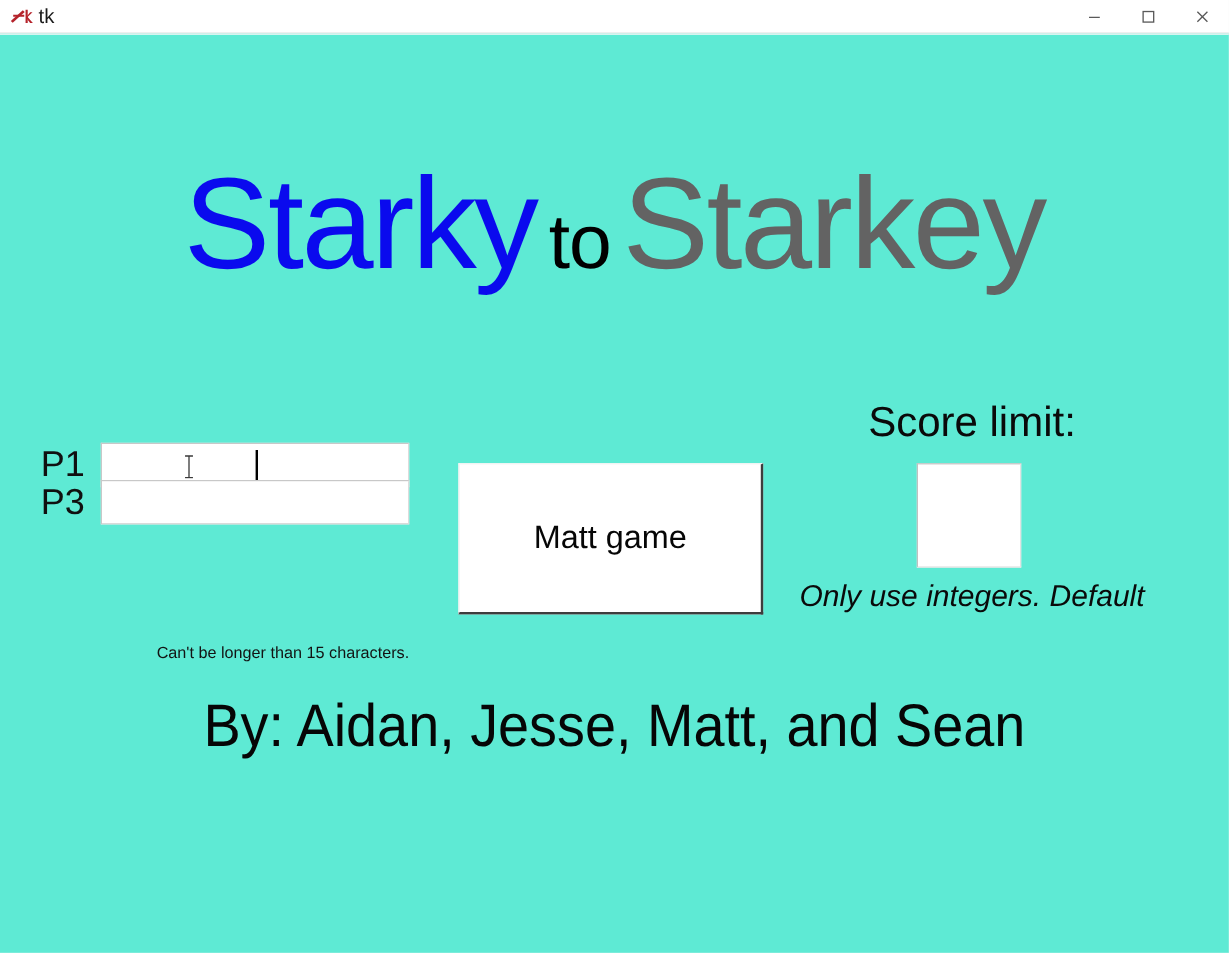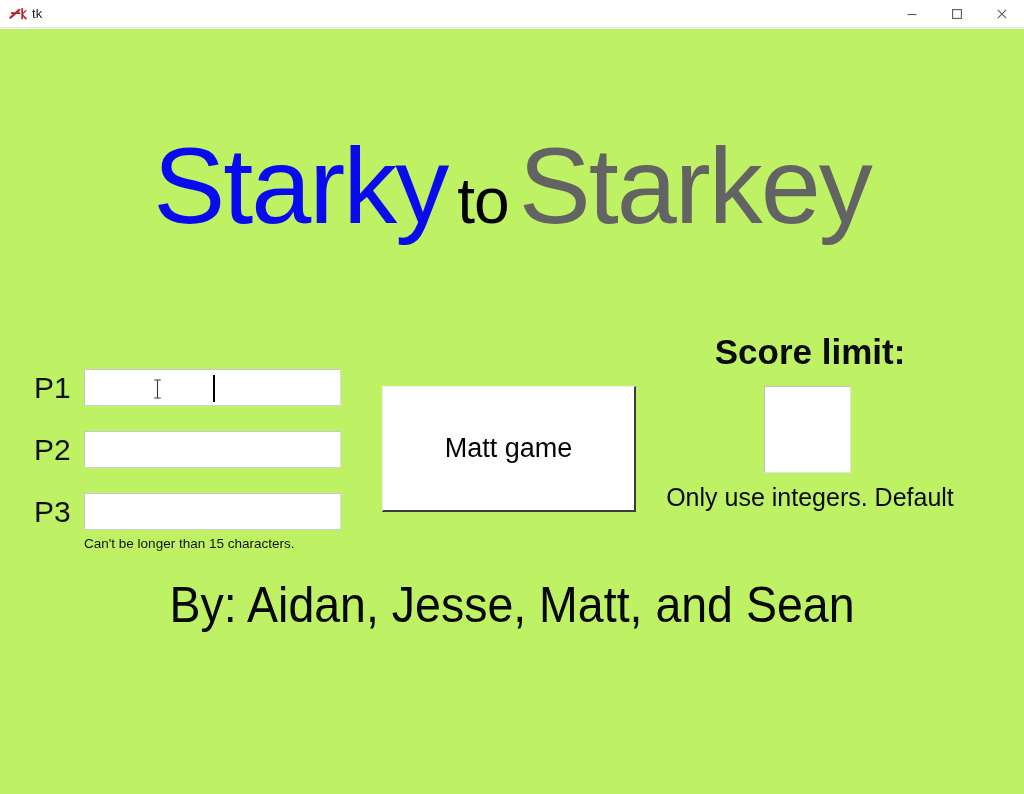--- a/index.html
+++ b/index.html
@@ -37,21 +37,21 @@
   .tk-logo {
     position: absolute;
     left: 8px; top: 6px;
     width: 20px;
     height: 16px;
   }
   .title-text {
     position: absolute;
     left: 32px;
     top: 6px;
-    font-size: 13px;
+    font-size: 17px;
     color: #1b1b1b;
     line-height: 16px;
     letter-spacing: 0.2px;
   }
   .win-btn {
     position: absolute;
     top: 0;
     width: 45px;
     height: 28px;
     display: flex;
@@ -63,21 +63,21 @@
   .win-max  { right: 45px; }
   .win-close{ right: 0px; }
   .win-btn svg { display: block; }
 
   
   .client {
     position: absolute;
     left: 0; top: 28px;
     width: 1024px;
     height: 766px;
-    background: #bef264;
+    background: #5eead4;
     border-top: 1px solid #f7f7f7;
     box-sizing: border-box;
   }
 
   
   .heading {
     position: absolute;
     left: 0;
     top: 103px;
     width: 1024px;
@@ -104,22 +104,22 @@
 
   
   .players {
     position: absolute;
     left: 34px;
     top: 340px;
     width: 310px;
   }
   .player-row {
     position: relative;
-    height: 47px;
-    margin-bottom: 15px;
+    height: 30px;
+    margin-bottom: 1px;
   }
   .player-label {
     position: absolute;
     left: 0;
     top: 3px;
     width: 46px;
     font-size: 30px;
     line-height: 32px;
     color: #101010;
     text-align: left;
@@ -150,21 +150,21 @@
     top: 9px;
     width: 9px;
     height: 20px;
     pointer-events: none;
   }
   .hint-players {
     position: absolute;
     left: 50px;
     top: 167px;
     width: 257px;
-    text-align: left;
+    text-align: right;
     font-size: 13.5px;
     color: #131313;
     line-height: 16px;
   }
 
   
   .start-btn {
     position: absolute;
     left: 382px;
     top: 357px;
@@ -187,21 +187,20 @@
   
   .score-title {
     position: absolute;
     left: 650px;
     top: 303px;
     width: 320px;
     text-align: center;
     font-size: 35px;
     line-height: 40px;
     color: #0a0a0a;
-    font-weight: bold;
   }
   .score-entry {
     position: absolute;
     left: 764px;
     top: 357px;
     width: 87px;
     height: 87px;
     background: #ffffff;
     border: 1px solid #c0c0c0;
     border-right-color: #e2e2e2;
@@ -210,20 +209,21 @@
   }
   .hint-score {
     position: absolute;
     left: 640px;
     top: 453px;
     width: 340px;
     text-align: center;
     font-size: 25px;
     line-height: 31px;
     color: #0a0a0a;
+    font-style: italic;
   }
 
   
   .credits {
     position: absolute;
     left: 0;
     top: 547px;
     width: 1024px;
     text-align: center;
     font-size: 50px;
@@ -283,24 +283,20 @@
         <div class="player-entry">
           <span class="caret"></span>
           <span class="ibeam">
             <svg width="9" height="20" viewBox="0 0 9 20">
               <path d="M1.2 1 H7.8 M4.5 1 V19 M1.2 19 H7.8" stroke="#3a3a3a" stroke-width="1.1" fill="none"></path>
             </svg>
           </span>
         </div>
       </div>
 
-      <div class="player-row">
-        <span class="player-label">P2</span>
-        <div class="player-entry"></div>
-      </div>
 
       <div class="player-row">
         <span class="player-label">P3</span>
         <div class="player-entry"></div>
       </div>
 
 
       <div class="hint-players">Can't be longer than 15 characters.</div>
     </div>
 

